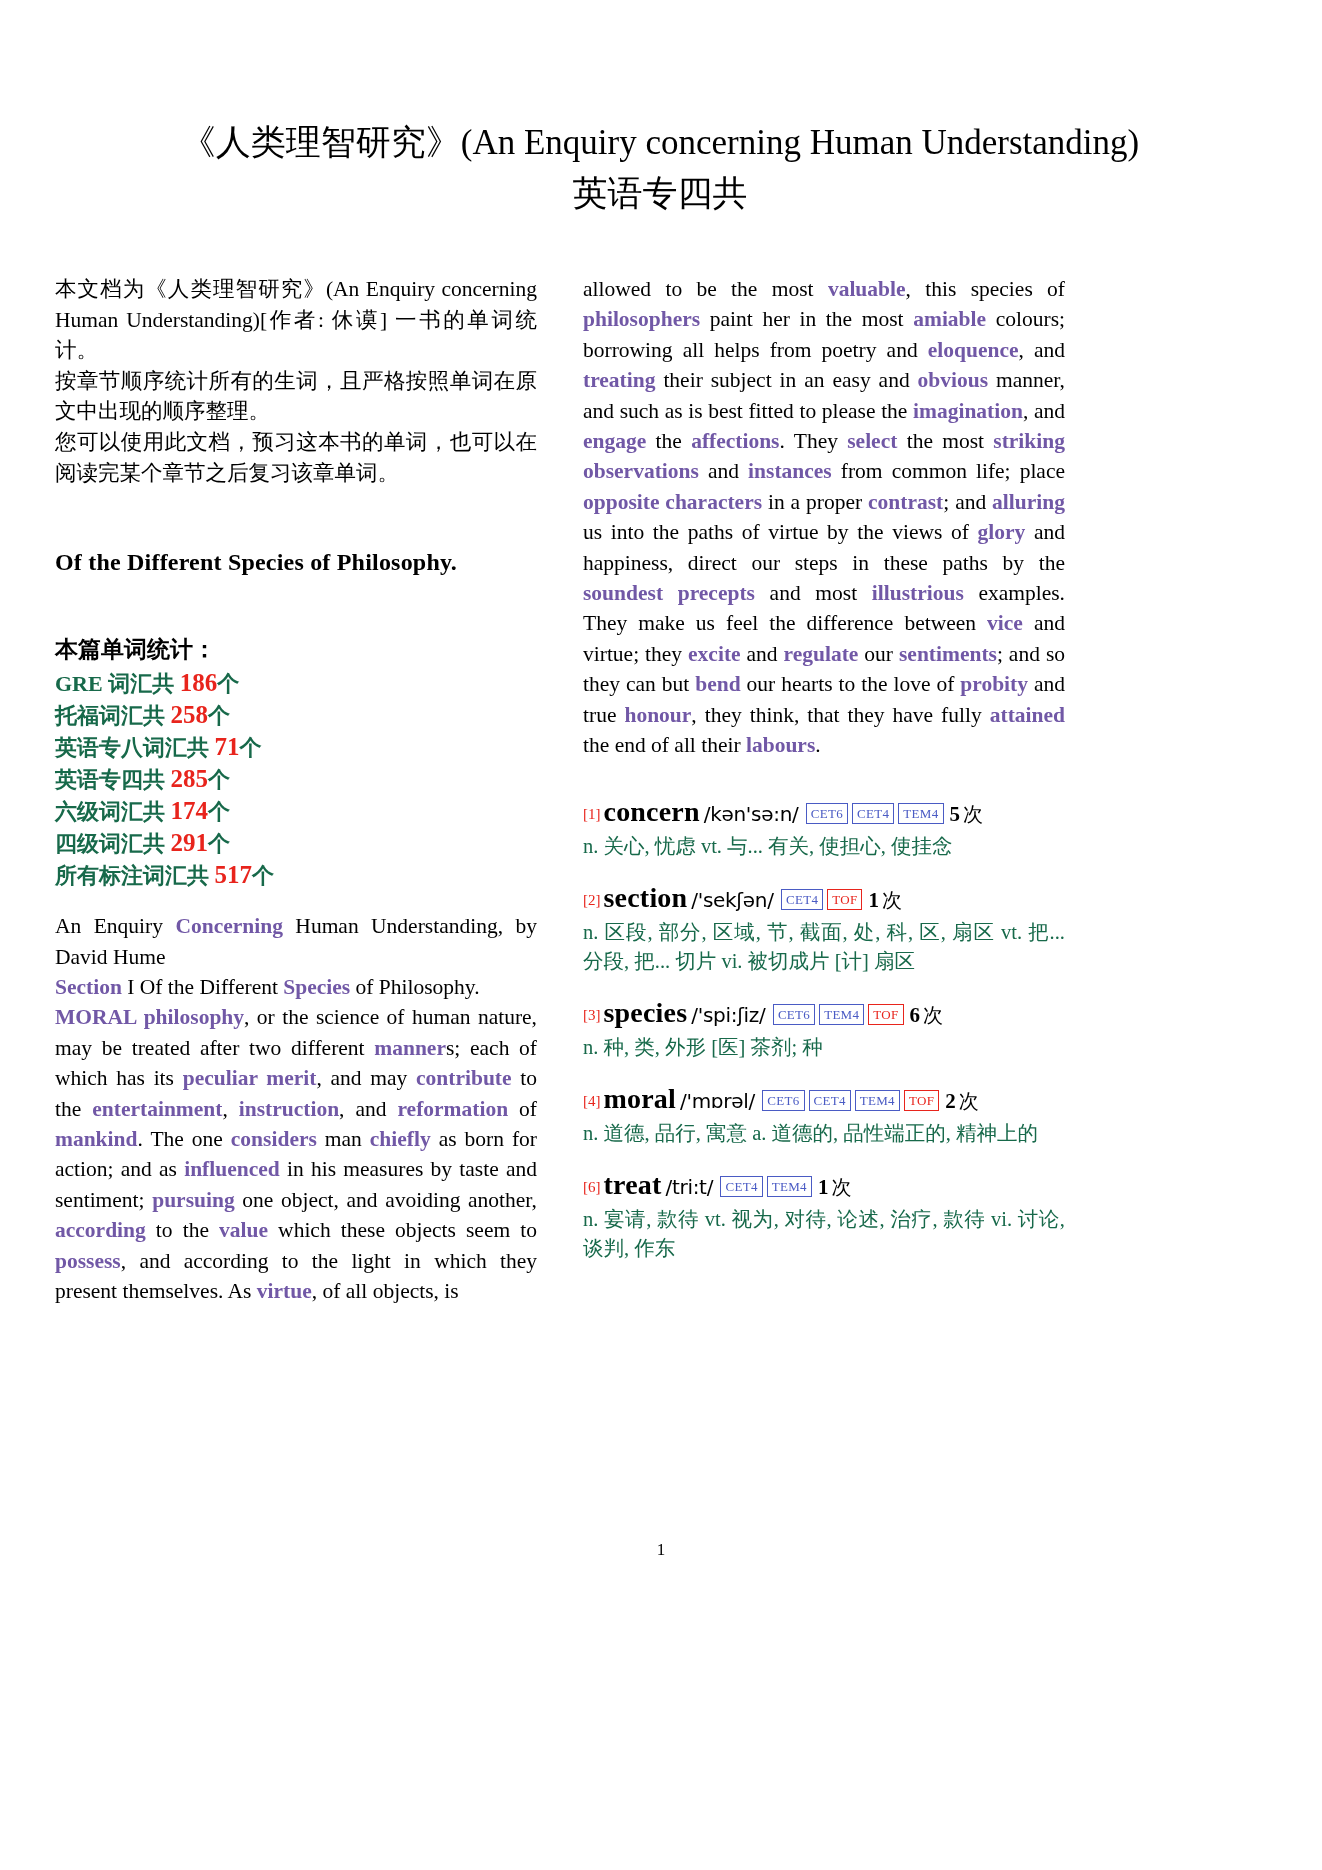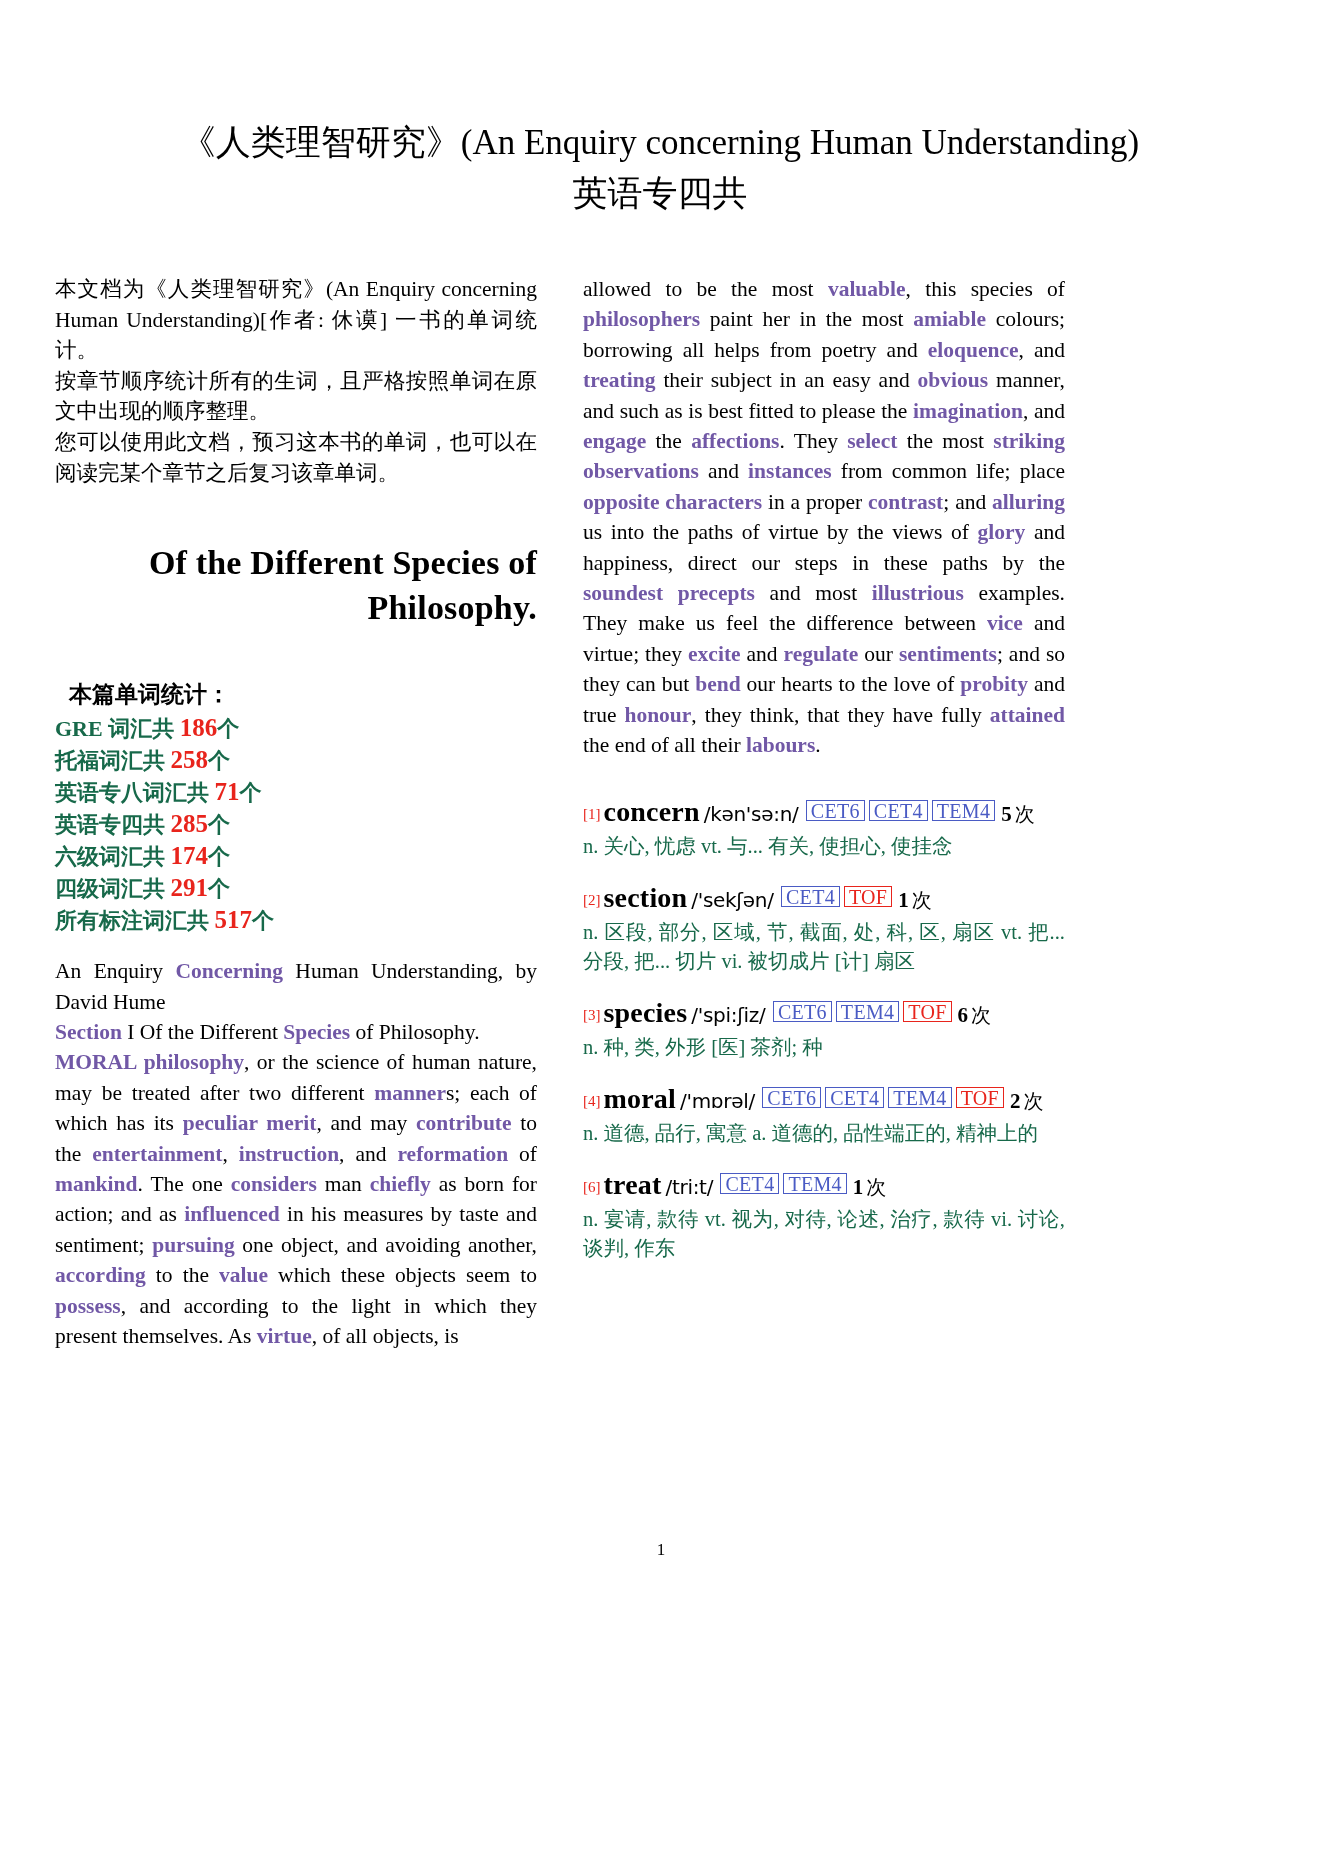--- a/index.html
+++ b/index.html
@@ -44,36 +44,35 @@
   .col-right{left:583px;}
 
   p{margin:0;}
 
   .cn{font-size:21.5px;line-height:30.6px;}
   .cn-intro{text-align:justify;}
   .cn-intro p{text-indent:0;}
 
   
   .sec-heading{
-    text-align:right;
-    font-weight:bold;
-    font-size:34px;
+    text-align:left;
+    font-weight:bold;
+    font-size:24px;
     line-height:45px;
     margin:52px 0 0 0;
     letter-spacing:.2px;
   }
 
   
   .stats-title{
     font-weight:bold;
     font-size:23px;
     margin-top:48px;
     line-height:34px;
     color:#000;
-    margin-left:14px;
   }
   .stat-line{
     font-size:22px;
     line-height:31px;
     font-weight:bold;
     color:#17694a;
     white-space:nowrap;
   }
   .stat-line .num{
     color:#e8241c;
@@ -118,21 +117,21 @@
     padding-left:3px;
   }
   .e-ipa{
     font-size:20px;
     padding-left:4px;
     font-family:"DejaVu Sans",sans-serif;
     letter-spacing:-.3px;
   }
   .tag{
     display:inline-block;
-    font-size:20px;
+    font-size:13px;
     line-height:16px;
     padding:2px 4px 1px 4px;
     margin:0 2px;
     vertical-align:3px;
     font-family:"Liberation Serif",serif;
     letter-spacing:.3px;
   }
   .tag-blue{color:#4a5bc4;border:1.4px solid #4a5bc4;}
   .tag-red{color:#e8241c;border:1.4px solid #e8241c;}
   .e-count{

